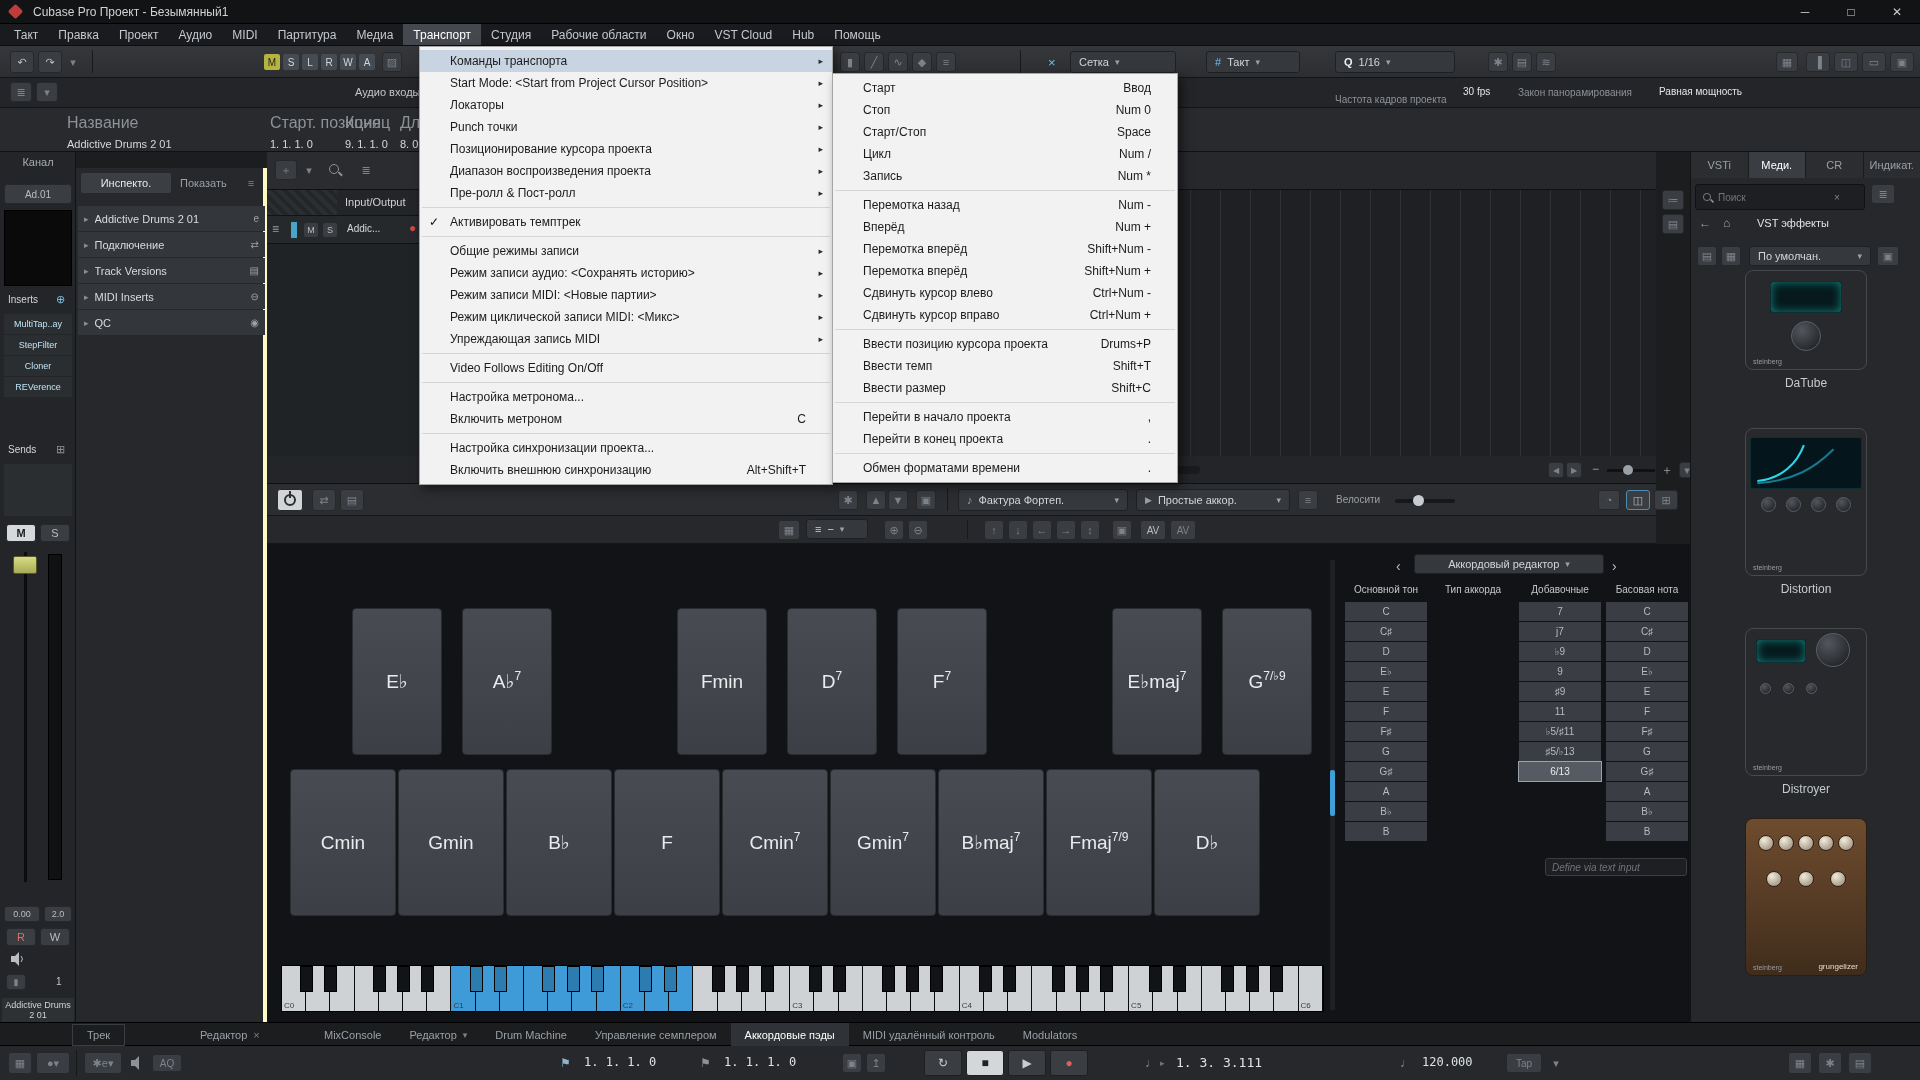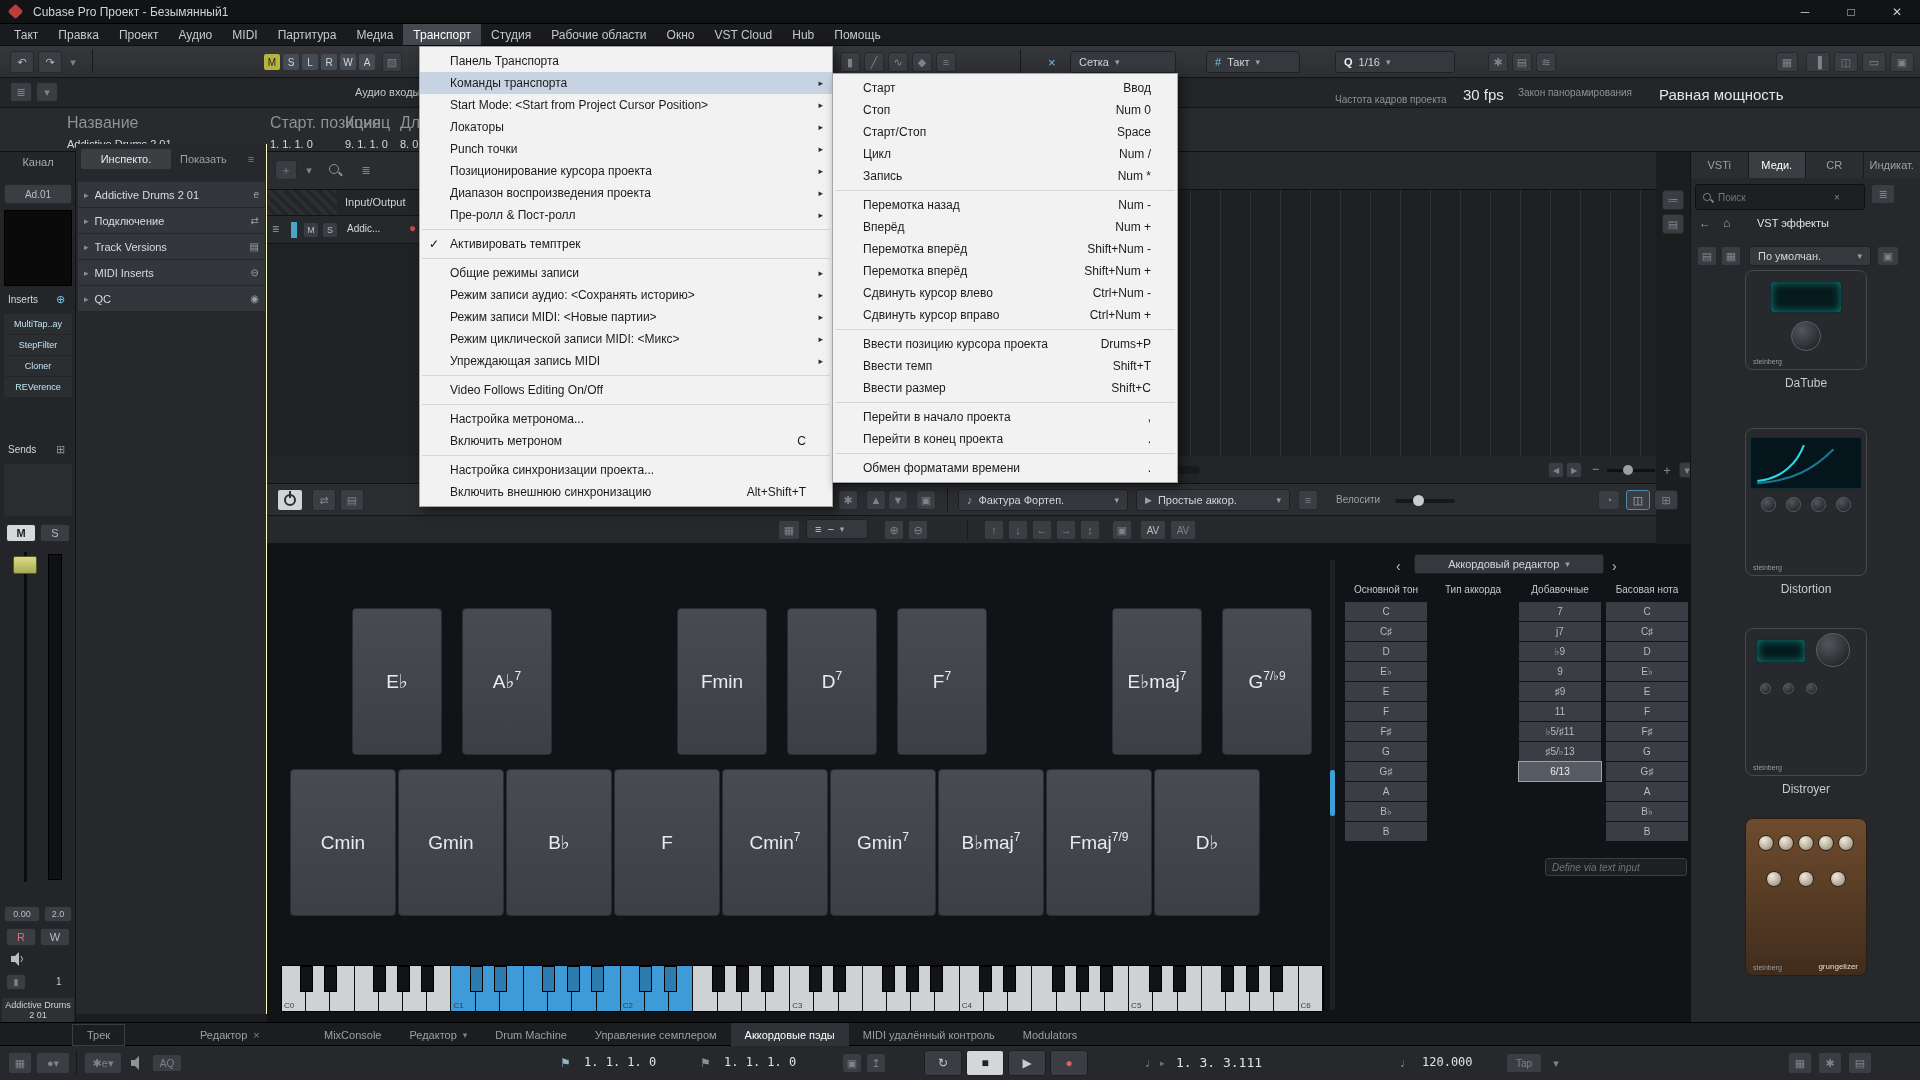--- a/index.html
+++ b/index.html
@@ -4,21 +4,21 @@
 <style>
   *{box-sizing:border-box;margin:0;padding:0}
   html,body{width:1920px;height:1080px;background:#000}
   #screen{position:relative;width:1920px;height:1080px;background:#1b1d1f;overflow:hidden;
           font-family:"Liberation Sans",sans-serif;color:#c9cdd1;font-size:12px}
   .ic{position:absolute;display:flex;align-items:center;justify-content:center;background:#3a3d42;
       border:1px solid #26282b;border-radius:3px;color:#b9bec3;font-size:11px}
   .ic.dim{color:#7e838a}
   .glyph{color:#9aa0a5}
   .lbl{color:#8d9297;font-size:10px}
-  .val{color:#e3e6e9;font-size:15px}
+  .val{color:#e3e6e9;font-size:10px}
   .vsep{position:absolute;width:1px;background:#17181a;top:4px;bottom:4px}
   
   #titlebar{position:absolute;left:0;top:0;width:1920px;height:24px;background:#121315;border-bottom:1px solid #000;display:flex;align-items:center}
   #app-icon{width:11px;height:11px;background:#c23b3b;transform:rotate(45deg);margin:0 12px 0 10px;border-radius:2px}
   #win-title{font-size:12px;color:#cfd3d6}
   .winbtn{position:absolute;top:0;width:46px;height:24px;display:flex;align-items:center;justify-content:center;color:#c9cdd1;font-size:12px}
   
   #menubar{position:absolute;left:0;top:24px;width:1920px;height:22px;background:#1a1b1e;border-bottom:1px solid #0c0d0e;display:flex;align-items:stretch;padding-left:4px}
   .mbitem{display:flex;align-items:center;padding:0 10px;color:#c4c8cc;font-size:12px}
   .mbitem.open{background:#45484e;color:#fff}
@@ -32,21 +32,21 @@
   #subtoolbar{position:absolute;left:0;top:78px;width:1920px;height:30px;background:#232528;border-bottom:1px solid #121315}
   
   #infoline{position:absolute;left:0;top:108px;width:1920px;height:44px;background:#282a2d;border-bottom:1px solid #101112}
   .ifield{position:absolute;top:6px}
   .ilabel{color:#8d9297;font-size:16px;white-space:nowrap}
   .ivalue{color:#d6d9dc;font-size:11px;margin-top:6px;white-space:nowrap}
   
   #chanstrip{position:absolute;left:0;top:152px;width:76px;height:870px;background:#232528;border-right:1px solid #121315}
   .slot{width:68px;height:20px;margin:0 0 1px 4px;background:#2b2e31;color:#bfe3f5;font-size:9px;display:flex;align-items:center;justify-content:center;overflow:hidden;white-space:nowrap}
   
-  #inspector{position:absolute;left:76px;top:144px;width:191px;height:870px;background:#26282b;border-right:1px solid #fef9c3}
+  #inspector{position:absolute;left:76px;top:168px;width:191px;height:870px;background:#26282b;border-right:4px solid #fef9c3}
   .isec{position:relative;width:187px;height:25px;margin:0 0 1px 2px;background:#33363a;display:flex;align-items:center;padding:0 6px;gap:6px}
   .isec .icaret{color:#8a9096;font-size:9px}
   .isec .ilbl{flex:1;font-size:11px;color:#d9dcdf;white-space:nowrap;overflow:hidden}
   .isec .iico{color:#9aa0a5;font-size:10px}
   
   #ruler{position:absolute;left:560px;top:152px;width:1096px;height:38px;background:#26282b;border-bottom:1px solid #0f1011}
   .rtick{position:absolute;bottom:3px;font-size:10px;color:#8f959a}
   #grid{position:absolute;left:560px;top:190px;width:1096px;height:266px;
         background:repeating-linear-gradient(90deg,#2e3236 0 1px,transparent 1px 30px),
                    repeating-linear-gradient(90deg,#26292c 0 1px,transparent 1px 60px),#1e2023}
@@ -930,26 +930,20 @@
     <div class="ic dim" style="left:1506px;top:7px;width:36px;height:20px;font-size:10px">
         <span>Tap</span>
       </div>
     <div class="ic dim" style="left:1548px;top:7px;width:16px;height:20px;background:none;border:none">▾</div>
     <div class="ic dim" style="left:1788px;top:6px;width:24px;height:22px">▦</div>
     <div class="ic dim" style="left:1818px;top:6px;width:24px;height:22px">✱</div>
     <div class="ic dim" style="left:1848px;top:6px;width:24px;height:22px">▤</div>
   </div>
 
   <div id="menu-main" class="menu" style="left:419px;top:46px;width:414px">
-  <div class="mi">
-
-    <span class="mi-label">Панель Транспорта</span>
-    <span class="mi-short"></span>
-
-  </div>
 
   <div class="mi hl">
 
     <span class="mi-label">Команды транспорта</span>
     <span class="mi-short"></span>
     <span class="mi-arrow">▸</span>
   </div>
 
   <div class="mi">
 

